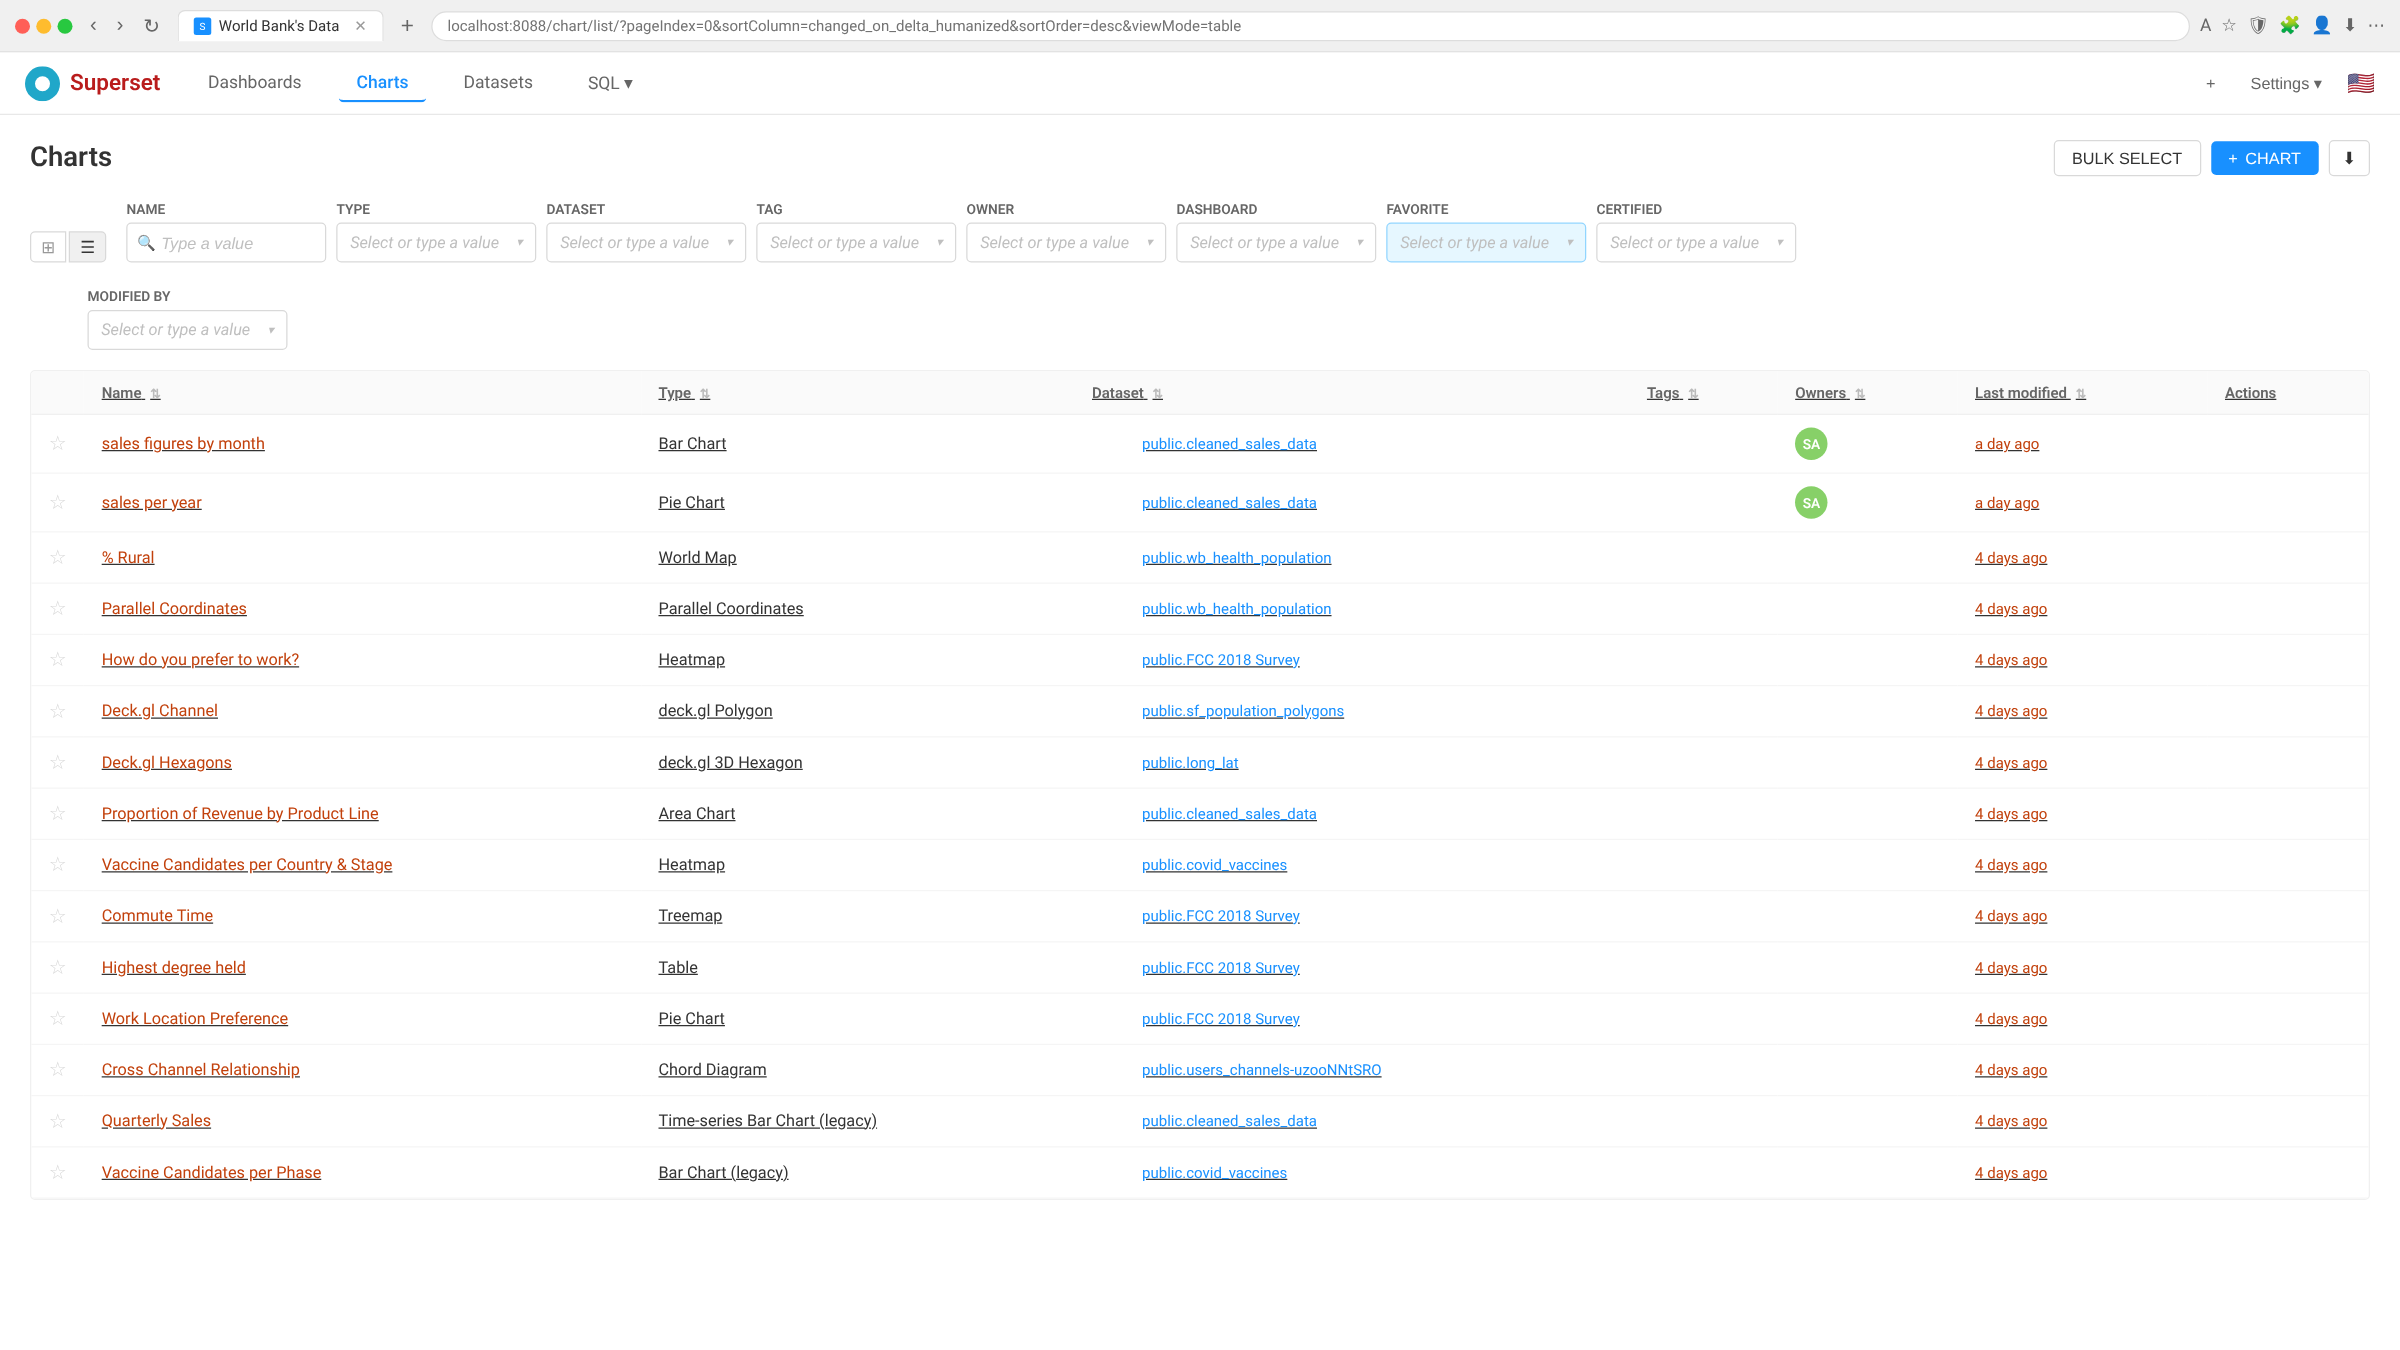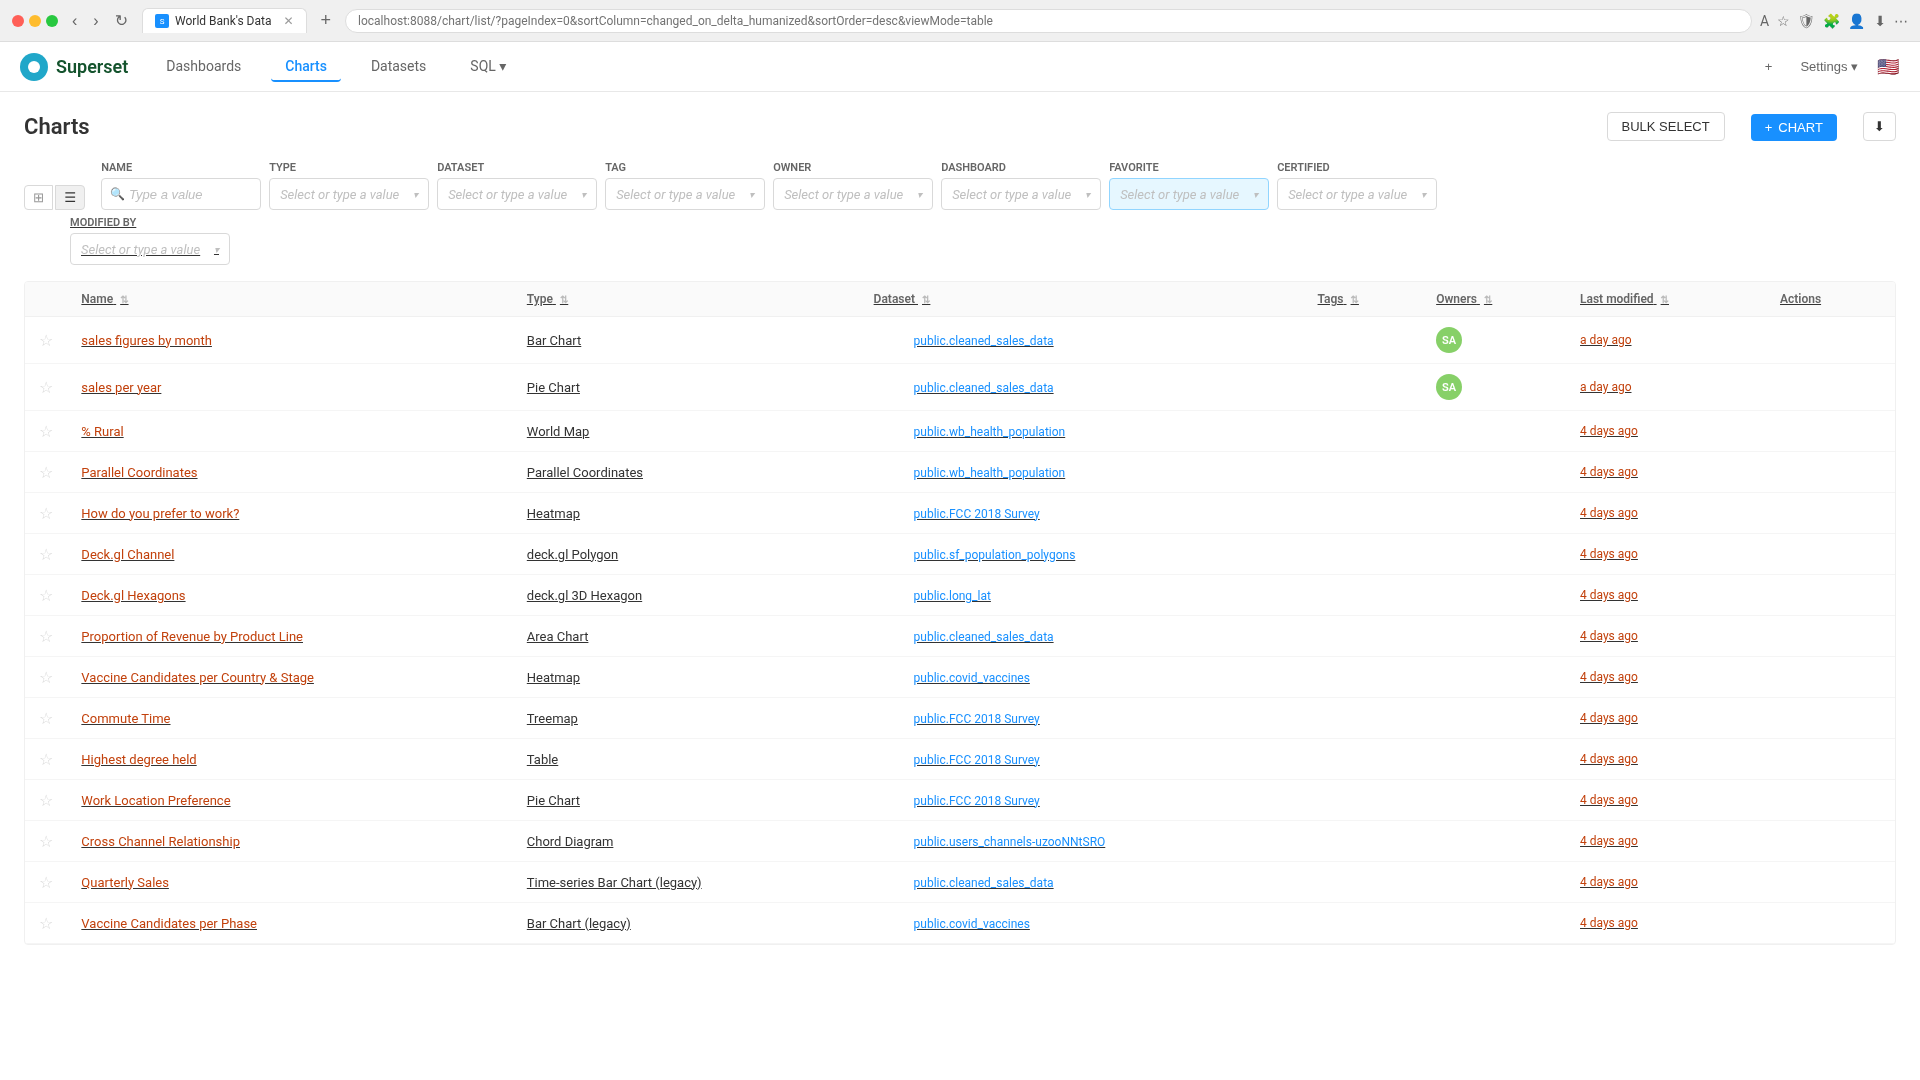--- a/index.html
+++ b/index.html
@@ -17,32 +17,32 @@
     .browser-tab { background: #fff; border-radius: 6px 6px 0 0; padding: 5px 12px; font-size: 12px; display: flex; align-items: center; gap: 6px; border: 1px solid #ddd; border-bottom: none; }
     .browser-tab-icon { width: 14px; height: 14px; background: #1890ff; border-radius: 2px; font-size: 8px; display: flex; align-items: center; justify-content: center; color: white; }
     .address-bar { flex: 1; background: #fff; border: 1px solid #ddd; border-radius: 20px; padding: 4px 12px; font-size: 12px; color: #737373; }
     .browser-actions { display: flex; gap: 8px; align-items: center; }
     .browser-action-icon { color: #666; font-size: 14px; cursor: pointer; }
 
     
     .app-header { display: flex; align-items: center; padding: 0 20px; height: 50px; border-bottom: 1px solid #e8e8e8; background: #fff; }
     .logo { display: flex; align-items: center; gap: 8px; margin-right: 24px; }
     .logo-icon { width: 28px; height: 28px; }
-    .logo-text { font-size: 18px; font-weight: 600; color: #14532d; }
+    .logo-text { font-size: 18px; font-weight: 600; color: #b91c1c; }
     .nav-items { display: flex; gap: 16px; }
     .nav-item { padding: 6px 14px; font-size: 14px; color: #666; cursor: pointer; border-radius: 4px; text-decoration: none; }
     .nav-item.active { color: #1890ff; border-bottom: 2px solid #1890ff; font-weight: 500; }
     .header-right { margin-left: auto; display: flex; align-items: center; gap: 12px; }
     .header-btn { background: none; border: none; color: #666; cursor: pointer; font-size: 13px; padding: 4px 8px; display: flex; align-items: center; gap: 4px; }
 
     
     .page-content { padding: 20px 24px; }
     .page-header { display: flex; align-items: center; justify-content: space-between; margin-bottom: 20px; }
     .page-title { font-size: 22px; font-weight: 600; color: #333; }
-    .page-actions { display: flex; gap: 26px; align-items: flex-end; }
+    .page-actions { display: flex; gap: 8px; align-items: center; }
     .btn-bulk-select { background: #fff; border: 1px solid #d9d9d9; color: #333; padding: 6px 14px; border-radius: 4px; cursor: pointer; font-size: 13px; font-weight: 500; }
     .btn-chart { background: #1890ff; color: #fff; border: none; padding: 6px 14px; border-radius: 4px; cursor: pointer; font-size: 13px; font-weight: 500; display: flex; align-items: center; gap: 6px; }
     .btn-download { background: none; border: 1px solid #d9d9d9; padding: 6px 10px; border-radius: 4px; cursor: pointer; color: #333; }
 
     
     .filters-area { margin-bottom: 16px; }
     .filter-label { font-size: 11px; font-weight: 600; color: #666; text-transform: uppercase; margin-bottom: 4px; }
     .filter-group { display: flex; flex-direction: column; }
     .filter-select { border: 1px solid #d9d9d9; border-radius: 4px; padding: 5px 10px; font-size: 13px; color: #bfbfbf; background: #fff; min-width: 160px; display: flex; align-items: center; justify-content: space-between; height: 32px; cursor: pointer; }
     .filter-select span { color: #bfbfbf; font-style: italic; }
@@ -67,21 +67,21 @@
     .dataset-link { color: #1890ff; text-decoration: none; font-size: 12px; margin-left: 40px; }
     .modified-text { color: #c2410c; font-size: 12px; }
     .owner-avatar { width: 26px; height: 26px; border-radius: 50%; background: #87d068; display: inline-flex; align-items: center; justify-content: center; color: #fff; font-size: 11px; font-weight: 600; }
     .actions-cell { display: flex; gap: 8px; align-items: center; opacity: 0; }
     .action-icon-btn { background: none; border: none; cursor: pointer; color: #666; font-size: 14px; padding: 2px; }
 
     
     .chevron { font-size: 10px; color: #999; }
 
     .filters-name-row { display: flex; align-items: flex-end; gap: 8px; }
-    .filters-second-row { display: flex; align-items: flex-end; gap: 8px; margin-top: 6px; text-decoration: underline; }
+    .filters-second-row { display: flex; align-items: flex-end; gap: 8px; margin-top: 21px; }
     .name-filter-input-row { display: flex; align-items: center; border: 1px solid #d9d9d9; border-radius: 4px; padding: 0 8px; height: 32px; background: #fff; min-width: 160px; }
     .name-filter-input-row input { border: none; outline: none; font-size: 13px; color: #333; background: transparent; width: 120px; }
     .name-filter-input-row input::placeholder { color: #bfbfbf; font-style: italic; }
 
     .view-toggle-area { display: flex; align-items: flex-end; }
   </style>
 </head>
 <body>
 
 <div class="browser-chrome">

